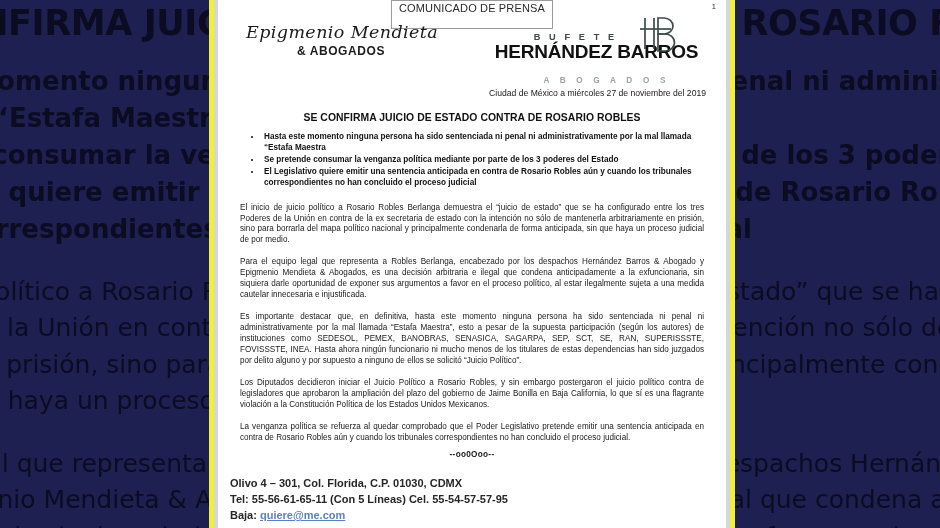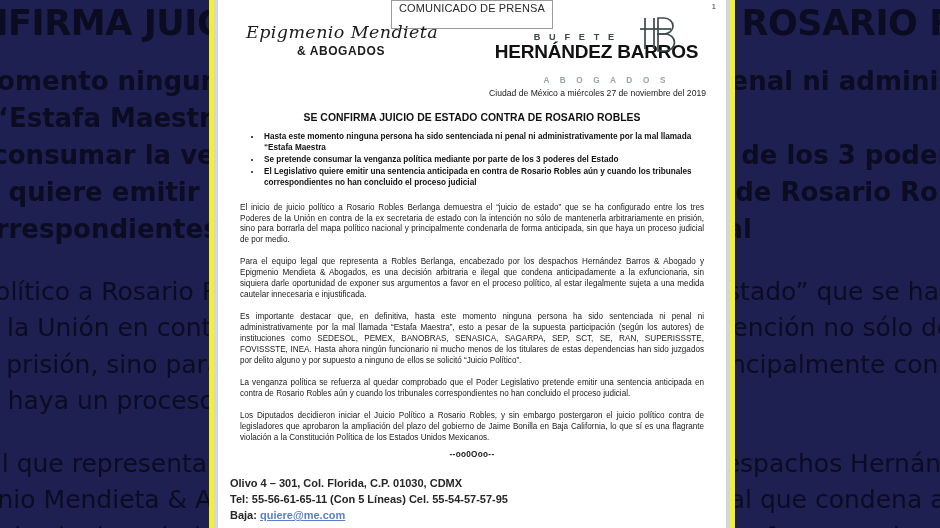--- a/index.html
+++ b/index.html
@@ -336,22 +336,22 @@
 
     <ul class="bullets">
       <li>Hasta este momento ninguna persona ha sido sentenciada ni penal ni administrativamente por la mal llamada “Estafa Maestra</li>
       <li>Se pretende consumar la venganza política mediante por parte de los 3 poderes del Estado</li>
       <li>El Legislativo quiere emitir una sentencia anticipada en contra de Rosario Robles aún y cuando los tribunales correspondientes no han concluido el proceso judicial</li>
     </ul>
 
     <p class="body-par first">El inicio de juicio político a Rosario Robles Berlanga demuestra el “juicio de estado” que se ha configurado entre los tres Poderes de la Unión en contra de la ex secretaria de estado con la intención no sólo de mantenerla arbitrariamente en prisión, sino para borrarla del mapa político nacional y principalmente condenarla de forma anticipada, sin que haya un proceso judicial de por medio.</p>
     <p class="body-par">Para el equipo legal que representa a Robles Berlanga, encabezado por los despachos Hernández Barros &amp; Abogado y Epigmenio Mendieta &amp; Abogados, es una decisión arbitraria e ilegal que condena anticipadamente a la exfuncionaria, sin siquiera darle oportunidad de exponer sus argumentos a favor en el proceso político, al estar ilegalmente sujeta a una medida cautelar innecesaria e injustificada.</p>
     <p class="body-par">Es importante destacar que, en definitiva, hasta este momento ninguna persona ha sido sentenciada ni penal ni administrativamente por la mal llamada “Estafa Maestra”, esto a pesar de la supuesta participación (según los autores) de instituciones como SEDESOL, PEMEX, BANOBRAS, SENASICA, SAGARPA, SEP, SCT, SE, RAN, SUPERISSSTE, FOVISSSTE, INEA. Hasta ahora ningún funcionario ni mucho menos de los titulares de estas dependencias han sido juzgados por delito alguno y por supuesto a ninguno de ellos se solicitó “Juicio Político”.</p>
+    <p class="body-par">Los Diputados decidieron iniciar el Juicio Político a Rosario Robles, y sin embargo postergaron el juicio político contra de legisladores que aprobaron la ampliación del plazo del gobierno de Jaime Bonilla en Baja California, lo que sí es una flagrante violación a la Constitución Política de los Estados Unidos Mexicanos.</p>
     <p class="body-par">La venganza política se refuerza al quedar comprobado que el Poder Legislativo pretende emitir una sentencia anticipada en contra de Rosario Robles aún y cuando los tribunales correspondientes no han concluido el proceso judicial.</p>
-    <p class="body-par">Los Diputados decidieron iniciar el Juicio Político a Rosario Robles, y sin embargo postergaron el juicio político contra de legisladores que aprobaron la ampliación del plazo del gobierno de Jaime Bonilla en Baja California, lo que sí es una flagrante violación a la Constitución Política de los Estados Unidos Mexicanos.</p>
 
     <div class="divider-mark">--oo0Ooo--</div>
 
     <div class="footer">
       <div>Olivo 4 – 301, Col. Florida, C.P. 01030, CDMX</div>
       <div>Tel: 55-56-61-65-11 (Con 5 Líneas) Cel. 55-54-57-57-95</div>
       <div>
         <span class="email-label">Baja: </span><a class="email-link" href="#">quiere@me.com</a>
       </div>
     </div>

